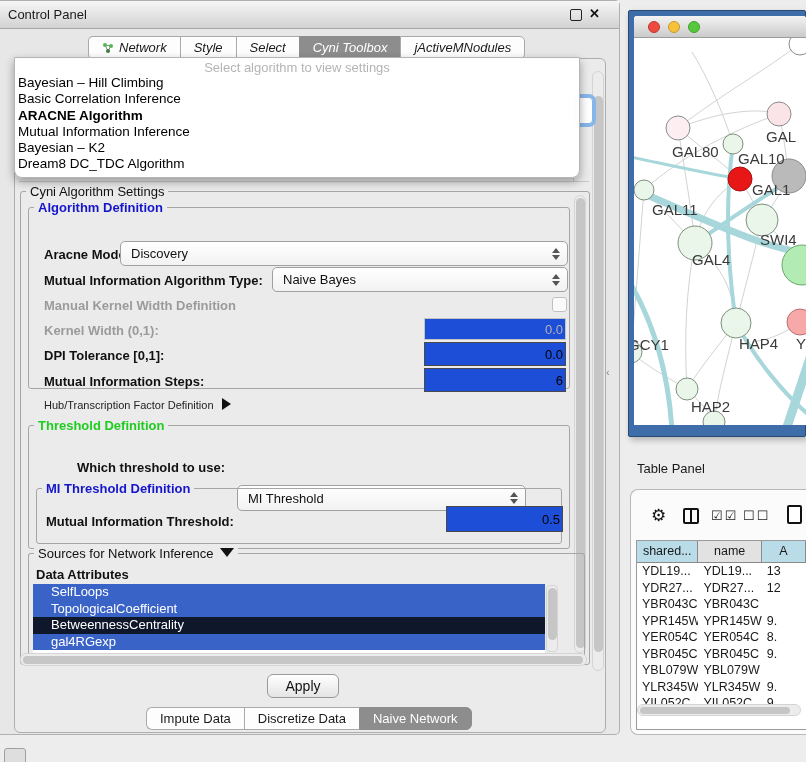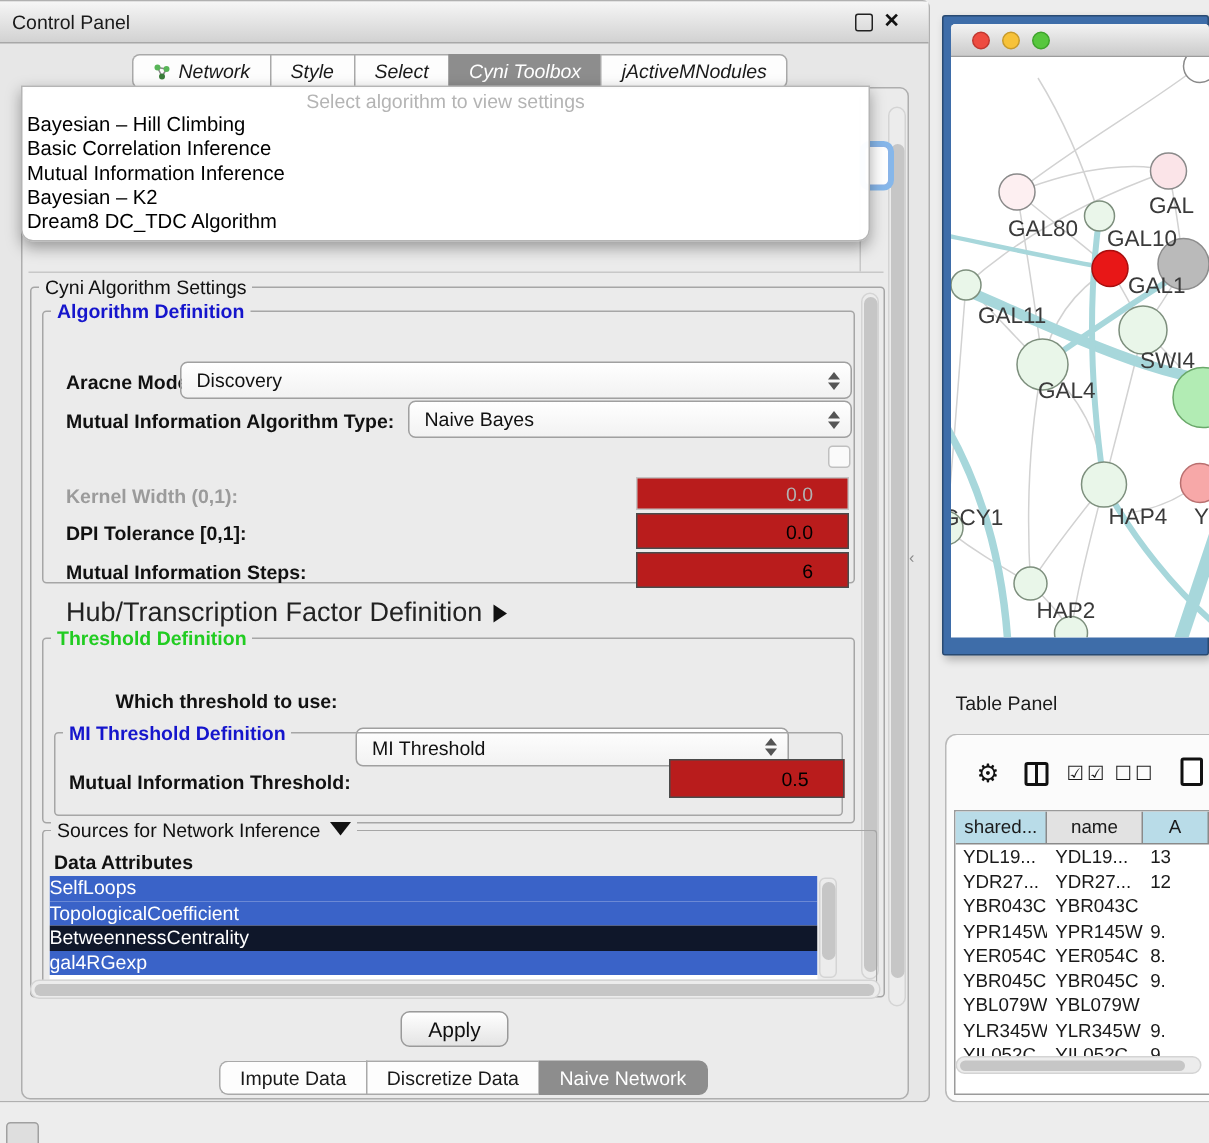--- a/index.html
+++ b/index.html
@@ -28,41 +28,41 @@
   .hline{background:#c8c8c8;} .vline{background:#c8c8c8;}
   .focus-btn{left:576px;top:96px;width:15px;height:25px;background:#fff;border:1px solid #8ab4e8;
     border-radius:4px;box-shadow:0 0 0 3px #86b7ea;z-index:4;}
   
   .group{border:1px solid #a6a6a6;border-radius:3px;box-sizing:border-box;}
   .gtitle{font-size:13px;background:#ebebeb;padding:0 4px;z-index:2;white-space:nowrap;}
   .blue{color:#1515cc;font-weight:bold;}
   .green{color:#21cc21;font-weight:bold;}
   .lbl{font-size:13px;font-weight:bold;color:#111;white-space:nowrap;}
   .lbl-dis{font-size:13px;font-weight:bold;color:#9b9b9b;white-space:nowrap;}
-  .plain{font-size:18px;color:#222;white-space:nowrap;}
+  .plain{font-size:11px;color:#222;white-space:nowrap;}
   
   .combo{background:linear-gradient(#ffffff,#f2f2f2);border:1px solid #a0a0a0;border-radius:5px;
     box-sizing:border-box;display:flex;align-items:center;font-size:13px;padding-left:10px;color:#111;}
   .spin{margin-left:auto;margin-right:7px;display:flex;flex-direction:column;gap:2px;}
   .spin i{display:block;width:0;height:0;border-left:4px solid transparent;border-right:4px solid transparent;}
   .spin .up{border-bottom:5px solid #555;} .spin .dn{border-top:5px solid #555;}
   
-  .field{background:#b91c1c;box-sizing:border-box;font-size:13px;text-align:right;padding:0 23px;
+  .field{background:#1d4ed8;box-sizing:border-box;font-size:13px;text-align:right;padding:0 2px;
     border:1.5px solid #4a4a4a;font-family:"Liberation Sans",sans-serif;}
   .field.dis{border:1px solid #c3c3c3;color:#b2b2b2;}
   .checkbox{width:13px;height:13px;border:1px solid #c0c0c0;border-radius:3px;background:#fafafa;}
   .tri-r{display:inline-block;width:0;height:0;border-top:6px solid transparent;
     border-bottom:6px solid transparent;border-left:9px solid #111;margin-left:8px;vertical-align:-1px;}
   .tri-d{display:inline-block;width:0;height:0;border-left:7px solid transparent;
     border-right:7px solid transparent;border-top:9px solid #111;margin-left:6px;vertical-align:1px;}
   
   .sb-track{background:#ececec;border:1px solid #d4d4d4;border-radius:6px;box-sizing:border-box;}
   .sb-thumb{background:#c6c6c6;border-radius:5px;}
   
-  #sources-list div{height:16.5px;line-height:16.5px;font-size:13px;color:#fff;padding-left:0;}
+  #sources-list div{height:16.5px;line-height:16.5px;font-size:13px;color:#fff;padding-left:18px;}
   
   #algo-popup{left:14px;top:57px;width:566px;background:rgba(255,255,255,0.97);
     border:1px solid #b5b5b5;border-radius:0 0 8px 8px;box-shadow:0 4px 10px rgba(0,0,0,0.35);
     z-index:50;padding-bottom:4px;box-sizing:border-box;}
   #algo-popup .ph{font-size:13px;color:#b4b4b4;text-align:center;height:15px;padding-top:2px;}
   #algo-popup .opt{font-size:13.5px;color:#000;height:16.3px;line-height:16.3px;padding-left:3px;white-space:nowrap;}
   #algo-popup .opt.bold{font-weight:bold;}
   
   .push-btn{background:linear-gradient(#ffffff,#e4e4e4);border:1px solid #9a9a9a;border-radius:6px;
     font-size:14px;color:#111;text-align:center;box-sizing:border-box;}
@@ -161,20 +161,21 @@
 
   <span class="lbl abs" style="left:44px;top:272px;">Mutual Information Algorithm Type:</span>
   <div class="combo abs" style="left:272px;top:266px;width:296px;height:25px;">
     <span>Naive Bayes</span>
     <span class="spin">
         <i class="up"></i>
         <i class="dn"></i>
       </span>
   </div>
 
+  <span class="lbl-dis abs" style="left:44px;top:297px;">Manual Kernel Width Definition</span>
   <div class="checkbox abs" style="left:552px;top:296px;"></div>
 
   <span class="lbl-dis abs" style="left:44px;top:322px;">Kernel Width (0,1):</span>
   <input class="field dis abs" style="left: 424px; top: 317px; width: 142px; height: 22px;" disabled="" value="0.0">
 
   <span class="lbl abs" style="left:44px;top:347px;">DPI Tolerance [0,1]:</span>
   <input class="field abs" style="left: 424px; top: 341px; width: 142px; height: 24px;" value="0.0">
 
   <span class="lbl abs" style="left:44px;top:373px;">Mutual Information Steps:</span>
   <input class="field abs" style="left: 424px; top: 367px; width: 142px; height: 24px;" value="6">
@@ -225,20 +226,21 @@
       <div class="tab">Impute Data</div>
       <div class="tab">Discretize Data</div>
       <div class="tab active">Naive Network</div>
     </div>
 </div>
 
 <div id="algo-popup" class="abs">
   <div class="ph">Select algorithm to view settings</div>
 <div class="opt">Bayesian – Hill Climbing</div>
     <div class="opt">Basic Correlation Inference</div>
+    <div class="opt bold">ARACNE Algorithm</div>
     <div class="opt">Mutual Information Inference</div>
     <div class="opt">Bayesian – K2</div>
     <div class="opt">Dream8 DC_TDC Algorithm</div>
   </div>
 
 <div class="abs" style="left:606px;top:366px;width:6px;height:12px;color:#8a8a8a;font-size:11px;">‹</div>
 
 <div id="net-frame" class="abs"></div>
 <div id="net-window" class="abs">
   <div id="net-titlebar" class="abs">

